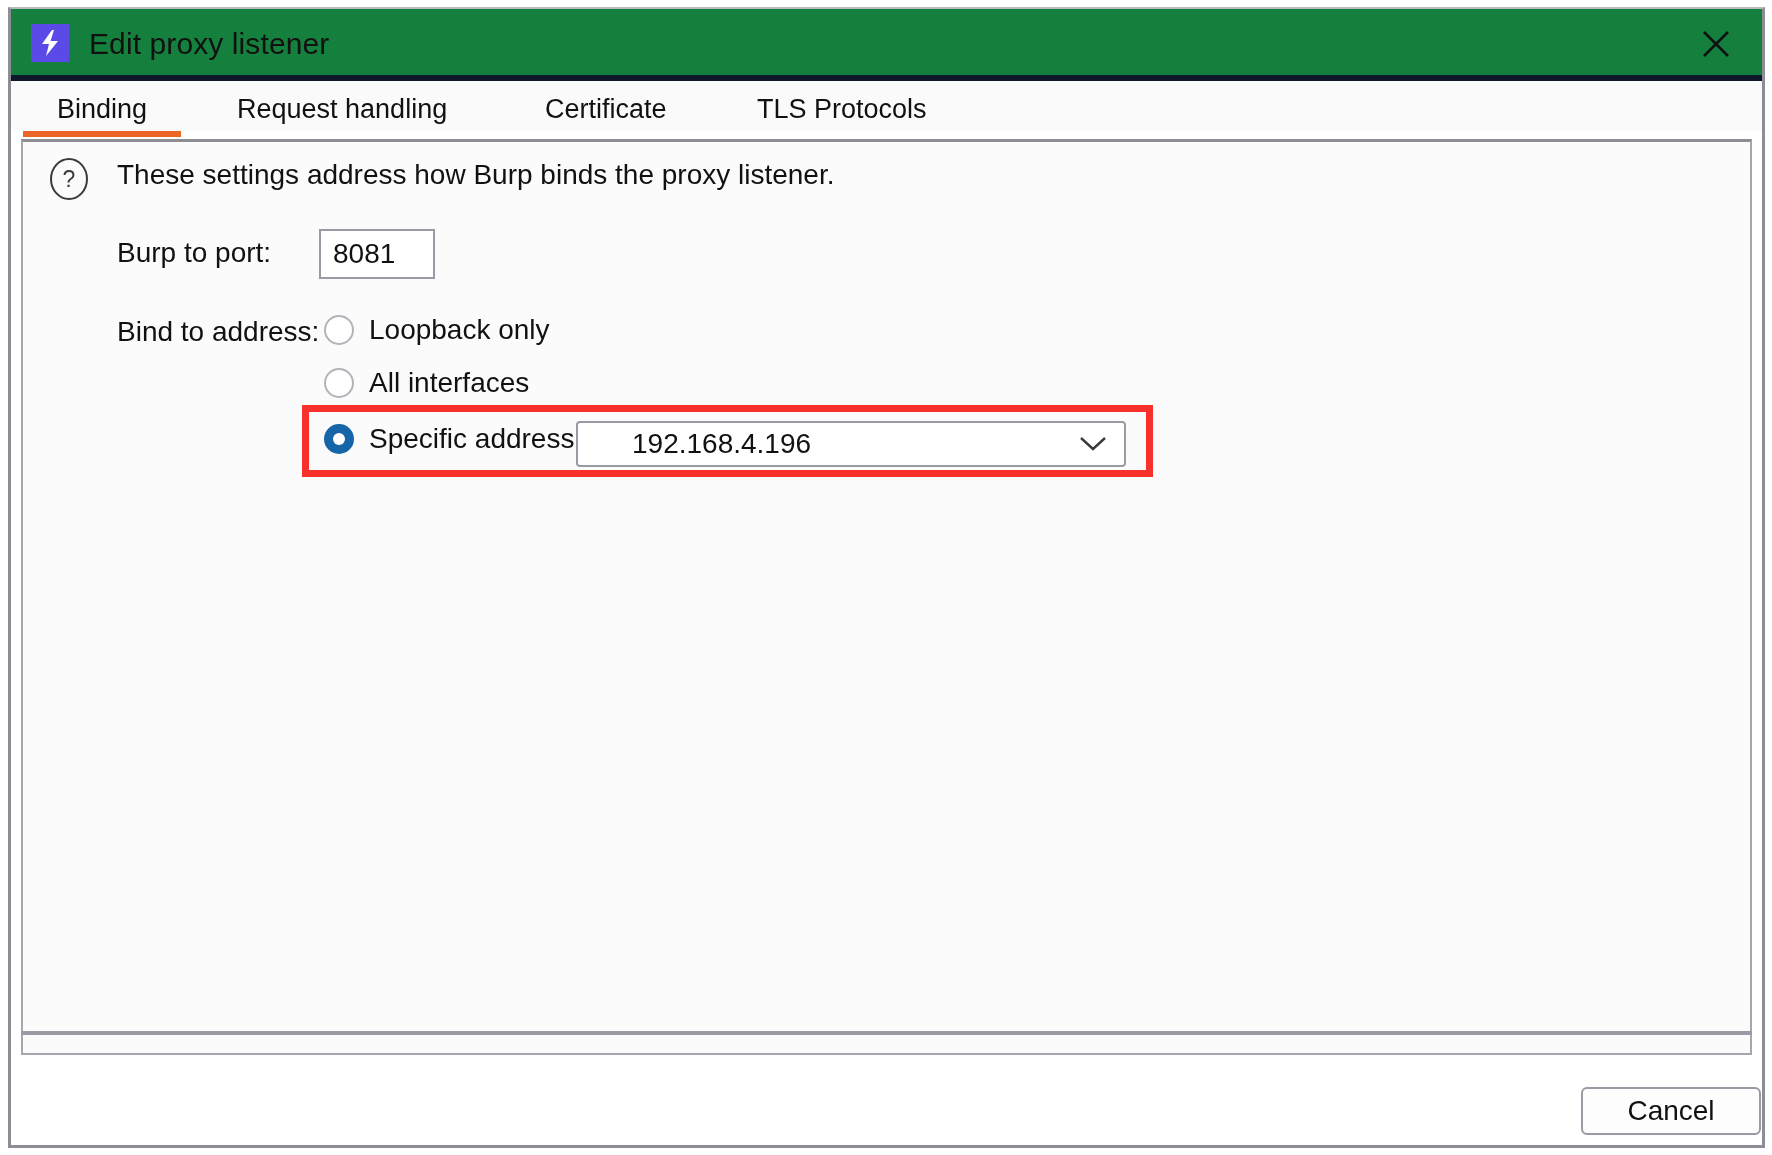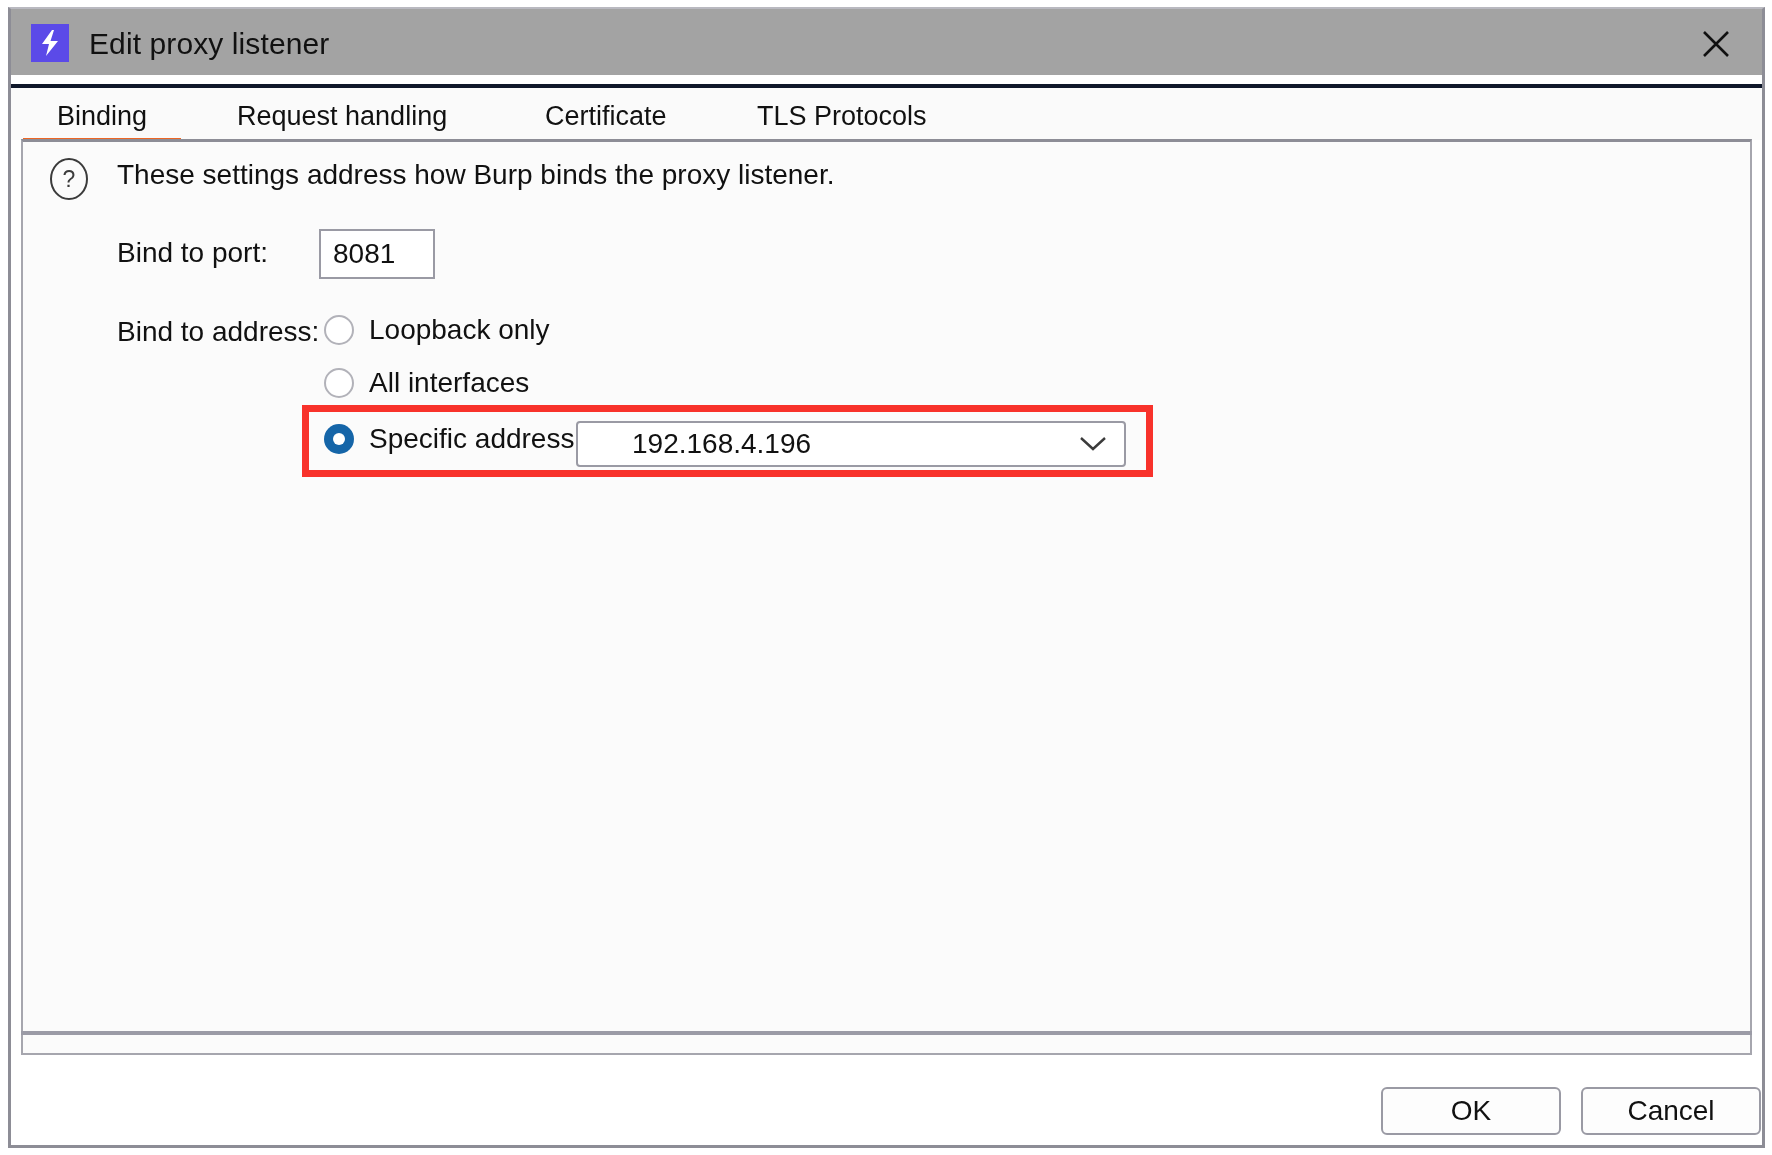--- a/index.html
+++ b/index.html
@@ -17,21 +17,21 @@
     border-left: 3px solid #8d8d96;
     border-right: 3px solid #8d8d96;
     border-top: 2px solid #b9b9c0;
     border-bottom: 3px solid #8d8d96;
   }
 
   
   #titlebar {
     position: relative;
     height: 66px;
-    background: #a3a3a3;
+    background: #15803d;
   }
   #app-icon {
     position: absolute; left: 20px; top: 15px;
     width: 38px; height: 38px;
     background: #5b4ae8;
     display: flex; align-items: center; justify-content: center;
   }
   #app-icon svg { display:block; }
   #dialog-title {
     position: absolute; left: 78px; top: 18px;
@@ -43,22 +43,21 @@
     width: 48px; height: 46px;
     display: flex; align-items: center; justify-content: center;
     cursor: pointer;
   }
 
   
   #tabstrip {
     position: relative;
     height: 56px;
     background: #fafafa;
-    border-top: 4px solid #0f172a;
-    margin-top: 9px;
+    border-top: 6px solid #0f172a;
   }
   .tab {
     position: absolute; top: 0;
     height: 56px;
     display: flex; align-items: center;
     font-size: 27px;
     color: #111111;
     cursor: pointer;
     white-space: nowrap;
   }
@@ -239,21 +238,21 @@
   <div id="content"></div>
 
   <div id="help-icon">
     <svg width="44" height="44" viewBox="0 0 44 44" aria-hidden="true">
       <ellipse cx="22" cy="22" rx="18" ry="20" fill="none" stroke="#3b3b3b" stroke-width="2"></ellipse>
       <text x="22" y="30" font-family="Liberation Sans, sans-serif" font-size="23" fill="#3b3b3b" text-anchor="middle">?</text>
     </svg>
   </div>
   <div id="intro-text">These settings address how Burp binds the proxy listener.</div>
 
-  <div id="port-label">Bind to port:</div>
+  <div id="port-label">Burp to port:</div>
   <input id="port-input" type="text" value="8081" style="">
 
   <div id="addr-label">Bind to address:</div>
 
   <div class="radio-row" id="radio-row-0">
     <span class="radio"></span>
     <span class="radio-label">Loopback only</span>
   </div>
 
   <div class="radio-row" id="radio-row-1">
@@ -271,16 +270,15 @@
     <span id="addr-combo-caret">
       <svg width="30" height="18" viewBox="0 0 30 18" aria-hidden="true">
         <path d="M3 3 L15 14 L27 3" stroke="#3b3b3b" stroke-width="2.4" fill="none"></path>
       </svg>
     </span>
   </div>
 
   <div id="annotation-box"></div>
 
   <div id="footer-sep"></div>
-  <div class="dlg-button" id="ok-button">OK</div>
   <div class="dlg-button" id="cancel-button">Cancel</div>
 
 </div>
 
 </body></html>

